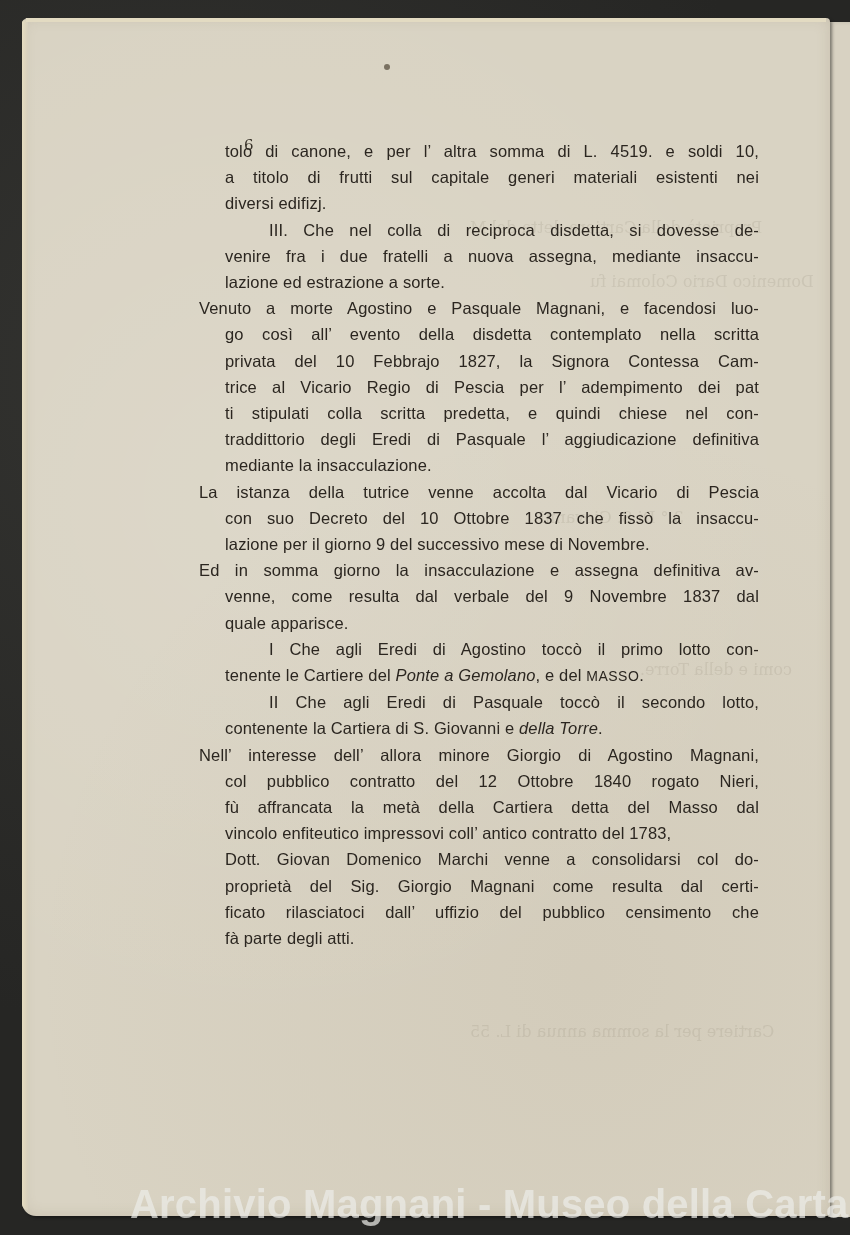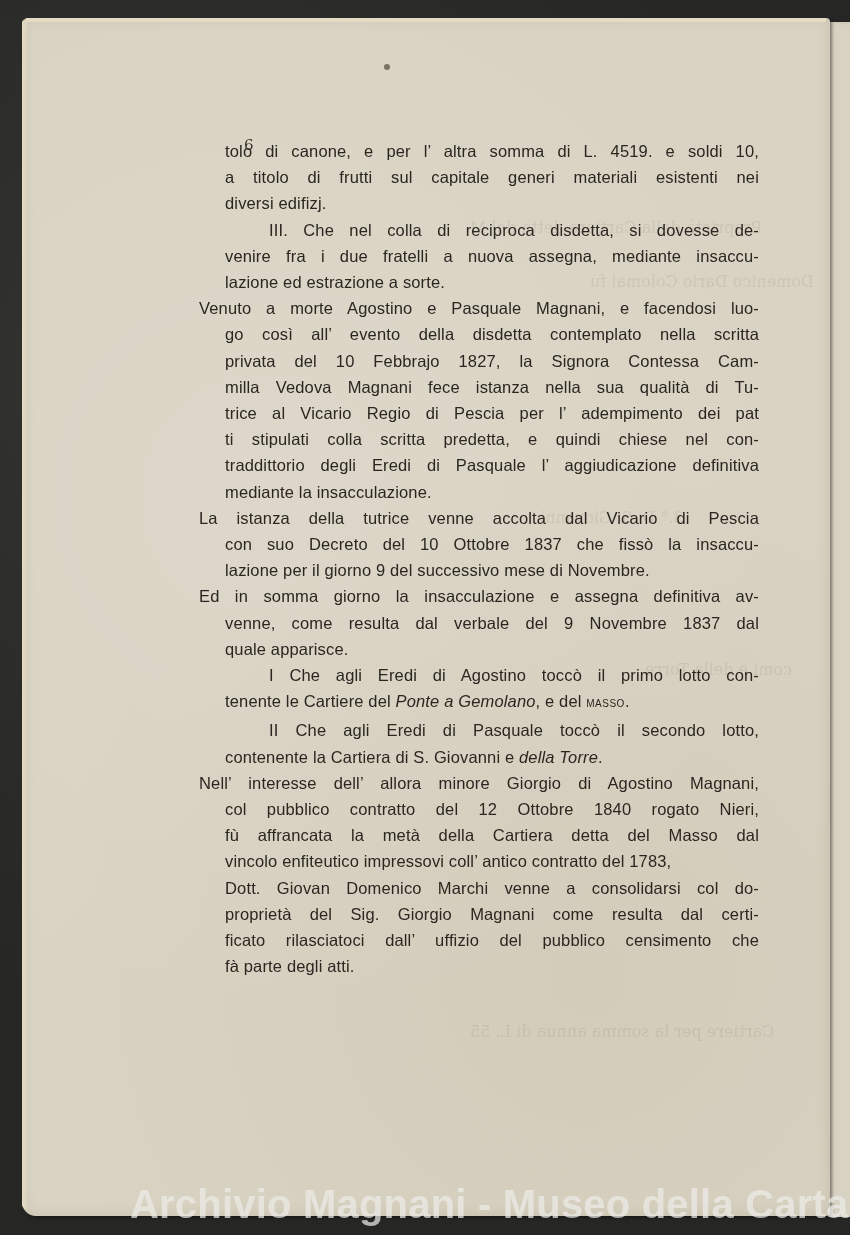--- a/index.html
+++ b/index.html
@@ -103,21 +103,21 @@
     }
     .line.last {
       text-align-last: left;
     }
     .hang .line { padding-left: 26px; }
     .hang .line.first { padding-left: 0; }
     .cont .line { padding-left: 26px; }
     .indent-first .line.first { padding-left: 70px; }
     .indent-first .line { padding-left: 26px; }
     .it { font-style: italic; }
-    .sc { font-variant: small-caps; font-size: 10px; letter-spacing: 0.5px; }
+    .sc { font-variant: small-caps; font-size: 14px; letter-spacing: 0.5px; }
     .watermark {
       position: absolute;
       left: 130px;
       top: 1182px;
       font-family: "Liberation Sans", sans-serif;
       font-size: 40px;
       color: rgba(235,235,232,0.72);
       letter-spacing: 0.2px;
       white-space: nowrap;
       font-weight: bold;
@@ -157,21 +157,20 @@
     </div>
     <div class="para indent-first">
       <span class="line first">III. Che nel colla di reciproca disdetta, si dovesse de-</span>
       <span class="line">venire fra i due fratelli a nuova assegna, mediante insaccu-</span>
       <span class="line last">lazione ed estrazione a sorte.</span>
     </div>
     <div class="para hang">
       <span class="line first">Venuto a morte Agostino e Pasquale Magnani, e facendosi luo-</span>
       <span class="line">go così all’ evento della disdetta contemplato nella scritta</span>
       <span class="line">privata del 10 Febbrajo 1827, la Signora Contessa Cam-</span>
-      <span class="line">milla Vedova Magnani fece istanza nella sua qualità di Tu-</span>
       <span class="line">trice al Vicario Regio di Pescia per l’ adempimento dei pat</span>
       <span class="line">ti stipulati colla scritta predetta, e quindi chiese nel con-</span>
       <span class="line">traddittorio degli Eredi di Pasquale l’ aggiudicazione definitiva</span>
       <span class="line last">mediante la insacculazione.</span>
     </div>
     <div class="para hang">
       <span class="line first">La istanza della tutrice venne accolta dal Vicario di Pescia</span>
       <span class="line">con suo Decreto del 10 Ottobre 1837 che fissò la insaccu-</span>
       <span class="line last">lazione per il giorno 9 del successivo mese di Novembre.</span>
     </div>

